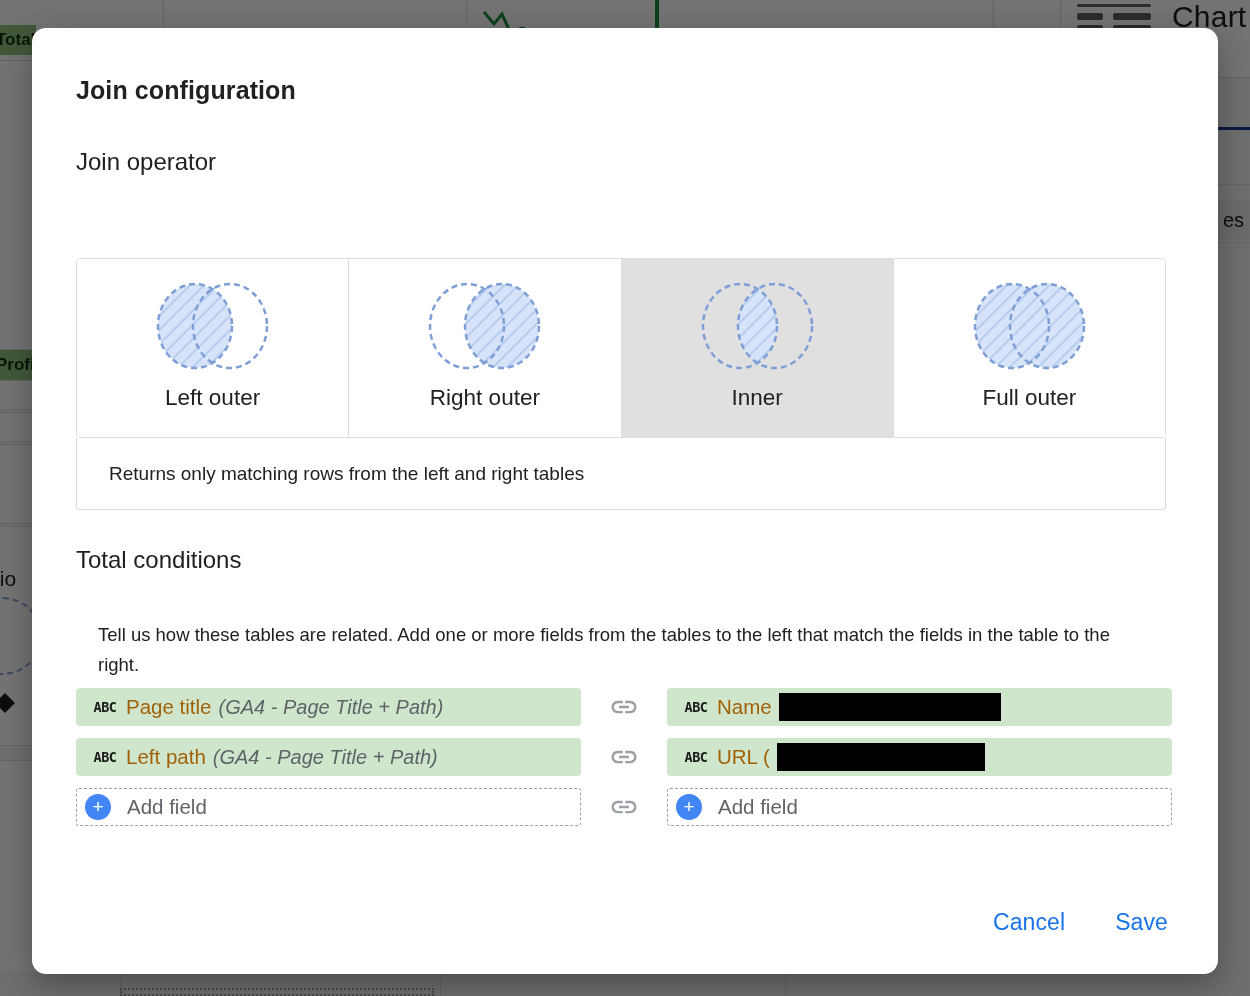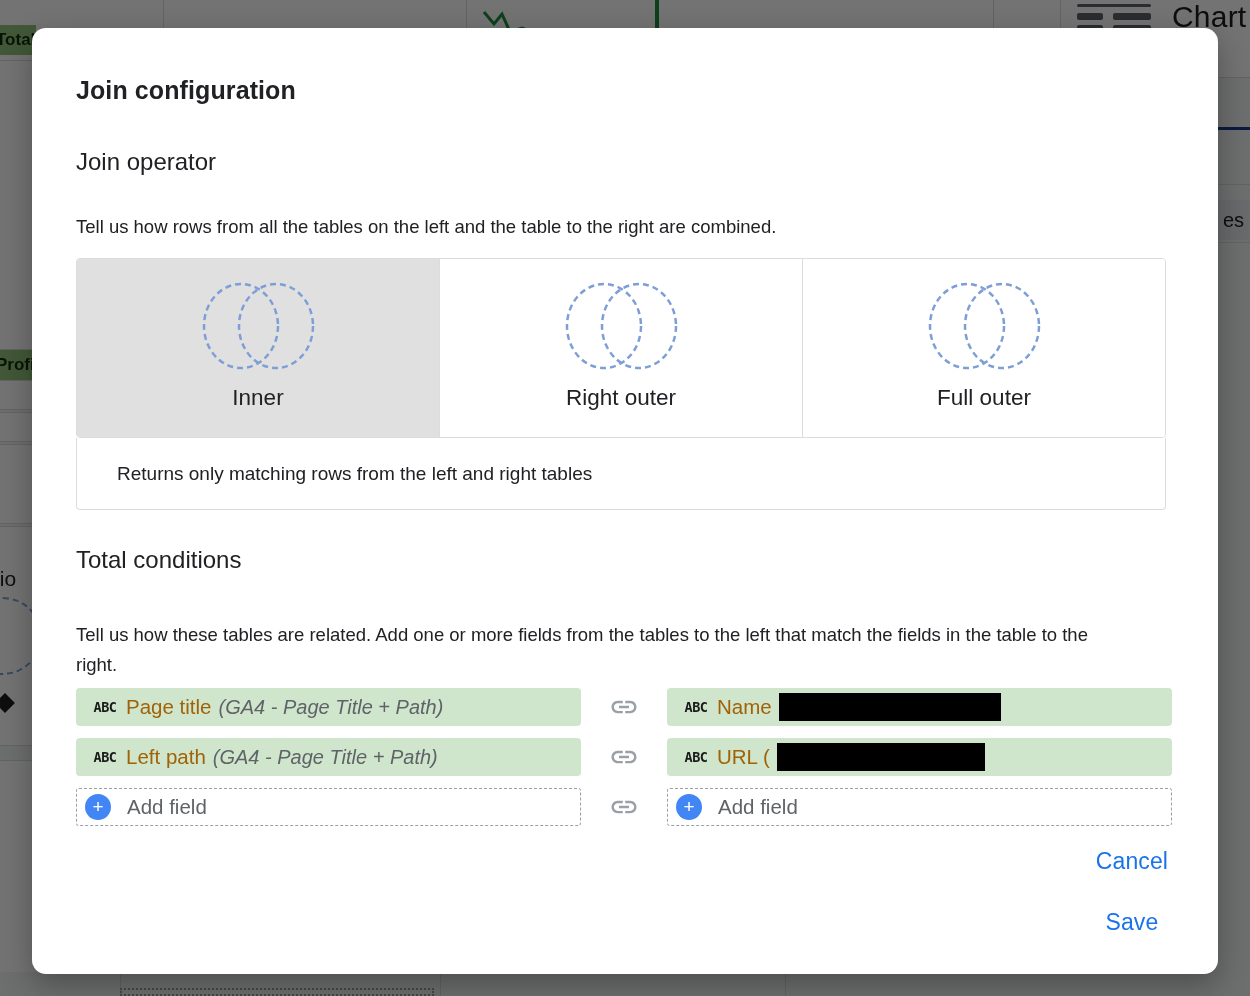--- a/index.html
+++ b/index.html
@@ -175,21 +175,21 @@
   #join-conditions-heading { top: 518px; }
 
   .section-desc {
     position: absolute;
     left: 44px;
     font-size: 18.5px;
     color: #202124;
     line-height: 30px;
   }
   #join-operator-desc { top: 184px; width: 1060px; }
-  #join-conditions-desc { top: 592px; width: 1048px; }
+  #join-conditions-desc { top: 592px; width: 1048px; margin-left: 22px; }
 
   
   #join-operator-selector {
     position: absolute;
     left: 44px; top: 230px;
     width: 1090px; height: 180px;
     border: 1px solid #dadce0;
     border-radius: 4px;
     display: flex;
     overflow: hidden;
@@ -218,21 +218,21 @@
 
   #join-operator-description {
     position: absolute;
     left: 44px; top: 410px;
     width: 1090px; height: 72px;
     border: 1px solid #dadce0;
     border-top: none;
     border-radius: 0 0 4px 4px;
     display: flex;
     align-items: center;
-    padding-left: 40px;
+    padding-left: 32px;
     font-size: 19px;
     color: #202124;
     background: #fff;
   }
 
   
   #join-conditions-rows {
     position: absolute;
     left: 44px; top: 660px;
     width: 1096px;
@@ -328,21 +328,20 @@
     color: #5f6368;
   }
 
   
   #dialog-actions {
     position: absolute;
     right: 34px; bottom: 30px;
     display: flex;
     align-items: center;
     gap: 18px;
-    flex-direction: column;
   }
   .text-button {
     background: none;
     border: none;
     color: #1a73e8;
     font-size: 23px;
     font-family: "Liberation Sans", sans-serif;
     padding: 8px 16px;
     border-radius: 4px;
     cursor: pointer;
@@ -402,52 +401,68 @@
   <div class="bg-dotted-box"></div>
 </div>
 
 <div id="scrim"></div>
 
 <div id="join-config-dialog">
 
   <div class="dialog-title">Join configuration</div>
 
   <div class="section-heading" id="join-operator-heading">Join operator</div>
-  <div class="section-desc" id="join-operator-desc">Tell us how rows from all the tables on the left and the table to the right are combined.</div>
 
   <div id="join-operator-selector">
 
+    <div class="operator-option">
+      <svg class="operator-venn" viewBox="0 0 175 96">
+        <defs>
+          <pattern id="hatchA" width="10" height="10" patternTransform="rotate(45)" patternUnits="userSpaceOnUse">
+            <rect width="10" height="10" fill="#d6e3f8"></rect>
+            <line x1="0" y1="0" x2="0" y2="10" stroke="#b6cdf0" stroke-width="4"></line>
+          </pattern>
+          <clipPath id="clipLeftCircle">
+              <ellipse cx="70" cy="48" rx="37" ry="42"></ellipse>
+            </clipPath>
+        </defs>
+        <ellipse cx="70" cy="48" rx="37" ry="42" fill="url(#hatchA)"></ellipse>
+        <ellipse cx="105" cy="48" rx="37" ry="42" fill="none" stroke="#7e9fd6" stroke-width="2.5" stroke-dasharray="6 4"></ellipse>
+        <ellipse cx="70" cy="48" rx="37" ry="42" fill="none" stroke="#7e9fd6" stroke-width="2.5" stroke-dasharray="6 4"></ellipse>
+      </svg>
+      <div class="operator-label">Left outer</div>
+    </div>
+
+    <div class="operator-option">
+      <svg class="operator-venn" viewBox="0 0 175 96">
+        <ellipse cx="105" cy="48" rx="37" ry="42" fill="url(#hatchA)"></ellipse>
+        <ellipse cx="70" cy="48" rx="37" ry="42" fill="none" stroke="#7e9fd6" stroke-width="2.5" stroke-dasharray="6 4"></ellipse>
+        <ellipse cx="105" cy="48" rx="37" ry="42" fill="none" stroke="#7e9fd6" stroke-width="2.5" stroke-dasharray="6 4"></ellipse>
+      </svg>
+      <div class="operator-label">Right outer</div>
+    </div>
 
     <div class="operator-option selected">
       <svg class="operator-venn" viewBox="0 0 175 96">
         <defs>
           <clipPath id="clipInnerL">
               <ellipse cx="70" cy="48" rx="37" ry="42"></ellipse>
             </clipPath>
         </defs>
         <g clip-path="url(#clipInnerL)">
           <ellipse cx="105" cy="48" rx="37" ry="42" fill="url(#hatchA)"></ellipse>
         </g>
         <ellipse cx="70" cy="48" rx="37" ry="42" fill="none" stroke="#7e9fd6" stroke-width="2.5" stroke-dasharray="6 4"></ellipse>
         <ellipse cx="105" cy="48" rx="37" ry="42" fill="none" stroke="#7e9fd6" stroke-width="2.5" stroke-dasharray="6 4"></ellipse>
       </svg>
       <div class="operator-label">Inner</div>
     </div>
 
     <div class="operator-option">
       <svg class="operator-venn" viewBox="0 0 175 96">
-        <ellipse cx="105" cy="48" rx="37" ry="42" fill="url(#hatchA)"></ellipse>
-        <ellipse cx="70" cy="48" rx="37" ry="42" fill="none" stroke="#7e9fd6" stroke-width="2.5" stroke-dasharray="6 4"></ellipse>
-        <ellipse cx="105" cy="48" rx="37" ry="42" fill="none" stroke="#7e9fd6" stroke-width="2.5" stroke-dasharray="6 4"></ellipse>
-      </svg>
-      <div class="operator-label">Right outer</div>
-    </div>
-
-    <div class="operator-option">
-      <svg class="operator-venn" viewBox="0 0 175 96">
         <ellipse cx="70" cy="48" rx="37" ry="42" fill="url(#hatchA)"></ellipse>
         <ellipse cx="105" cy="48" rx="37" ry="42" fill="url(#hatchA)"></ellipse>
         <ellipse cx="70" cy="48" rx="37" ry="42" fill="none" stroke="#7e9fd6" stroke-width="2.5" stroke-dasharray="6 4"></ellipse>
         <ellipse cx="105" cy="48" rx="37" ry="42" fill="none" stroke="#7e9fd6" stroke-width="2.5" stroke-dasharray="6 4"></ellipse>
       </svg>
       <div class="operator-label">Full outer</div>
     </div>
 
   </div>
 

